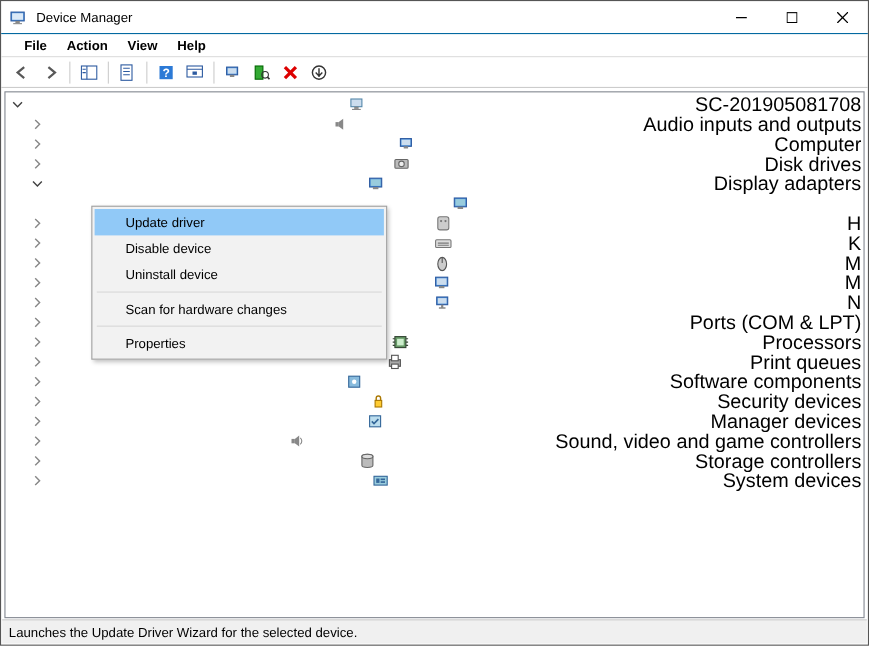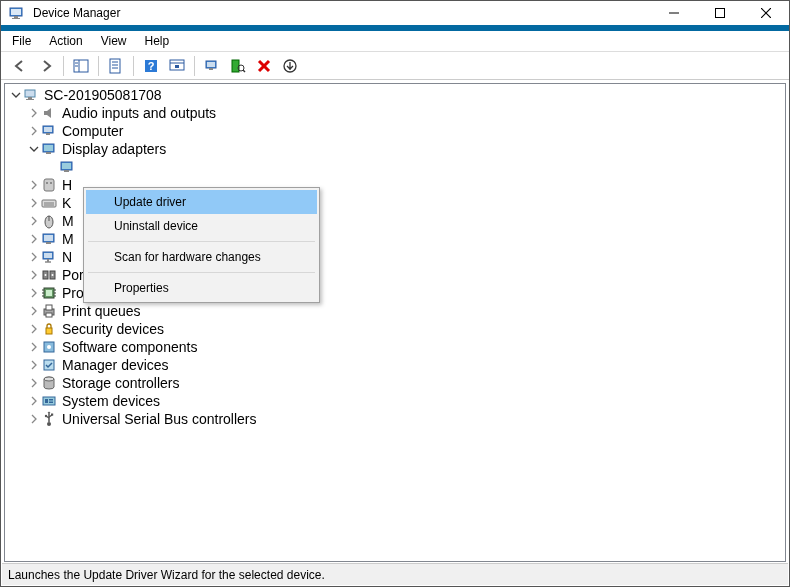--- a/index.html
+++ b/index.html
@@ -1,37 +1,37 @@
 <!DOCTYPE html>
 <html><head>
 <meta charset="utf-8">
 <style>
   * { box-sizing: border-box; margin: 0; padding: 0; }
   body { font-family: "Segoe UI", Tahoma, sans-serif; font-size: 12px; background: #fff; width: 790px; height: 587px; overflow: hidden; border: 1px solid #555; position: relative; }
-  .titlebar { height: 30px; display: flex; align-items: center; padding: 0 0 0 8px; border-bottom: 6px solid #0369a1; }
+  .titlebar { height: 30px; display: flex; align-items: center; padding: 0 0 0 8px; border-bottom: 1px solid #0369a1; }
   .titlebar .app-icon { width: 16px; height: 16px; margin-right: 8px; }
   .titlebar .title { flex: 1; font-size: 12px; }
   .win-controls { display: flex; height: 100%; }
   .win-btn { width: 46px; height: 100%; display: flex; align-items: center; justify-content: center; font-size: 14px; cursor: pointer; }
-  .menubar { height: 21px; display: flex; align-items: center; padding: 0 2px; border-bottom: 1px solid #ddd; }
+  .menubar { height: 21px; display: flex; align-items: center; padding: 0 12px; border-bottom: 1px solid #ddd; font-weight: bold; }
   .menu-item { padding: 2px 9px; font-size: 12px; cursor: pointer; }
   .toolbar { height: 28px; display: flex; align-items: center; padding: 2px 6px; border-bottom: 1px solid #ccc; gap: 0; }
   .tool-btn { width: 24px; height: 24px; display: flex; align-items: center; justify-content: center; border: 1px solid transparent; margin: 0 1px; cursor: pointer; }
   .tool-sep { width: 1px; height: 20px; background: #ccc; margin: 0 4px; }
   .tree-area { position: absolute; left: 3px; right: 3px; top: 82px; bottom: 24px; border: 1px solid #828790; overflow: auto; background: #fff; padding: 2px 0; }
   .tree ul { list-style: none; padding-left: 18px; }
   .tree > ul { padding-left: 4px; }
   .tree li { position: relative; }
-  .row { display: flex; align-items: center; height: 18px; white-space: nowrap; font-size: 14px; }
+  .row { display: flex; align-items: center; height: 18px; white-space: nowrap; font-size: 18px; justify-content: space-between; }
   .exp { width: 14px; height: 14px; display: inline-flex; align-items: center; justify-content: center; cursor: pointer; color: #666; font-size: 10px; }
   .exp.blank { visibility: hidden; }
   .node-icon { width: 16px; height: 16px; display: inline-flex; align-items: center; justify-content: center; margin: 0 3px 0 0; }
   .label { padding: 1px 2px; }
   .statusbar { position: absolute; left: 1px; right: 1px; bottom: 1px; height: 22px; border-top: 1px solid #ccc; display: flex; align-items: center; padding: 0 6px; font-size: 12px; background: #f0f0f0; text-align: right; }
-  .context-menu { position: absolute; left: 82px; top: 186px; width: 237px; background: #f2f2f2; border: 1px solid #a0a0a0; box-shadow: 2px 2px 4px rgba(0,0,0,0.25); padding: 2px; }
+  .context-menu { position: absolute; left: 82px; top: 186px; width: 269px; background: #f2f2f2; border: 1px solid #a0a0a0; box-shadow: 2px 2px 4px rgba(0,0,0,0.25); padding: 2px; }
   .ctx-item { padding: 5px 10px 5px 28px; font-size: 12px; cursor: default; }
   .ctx-item.highlight { background: #91c9f7; }
   .ctx-sep { height: 0; border-top: 1px solid #d7d7d7; margin: 3px 2px; }
   .ctx-item.bold { font-weight: normal; }
   .truncated { color: #000; }
 </style>
 </head>
 <body>
 
 <div class="titlebar">
@@ -193,20 +193,36 @@
                     <rect x="5" y="10" width="4" height="2" fill="#888"></rect>
                   </svg>
                 </span>
                 <span class="label">Computer</span>
               </div>
             </li>
             <li>
               <div class="row">
                 <span class="exp">
                   <svg width="10" height="10">
+                    <path d="M3 1 L7 5 L3 9" fill="none" stroke="#888" stroke-width="1.3"></path>
+                  </svg>
+                </span>
+                <span class="node-icon">
+                  <svg width="16" height="16">
+                    <rect x="2" y="4" width="12" height="8" rx="1" fill="#bbb" stroke="#666"></rect>
+                    <circle cx="8" cy="8" r="2.5" fill="#eee" stroke="#666"></circle>
+                  </svg>
+                </span>
+                <span class="label">Disk drives</span>
+              </div>
+            </li>
+            <li>
+              <div class="row">
+                <span class="exp">
+                  <svg width="10" height="10">
                     <path d="M1 3 L5 7 L9 3" fill="none" stroke="#404040" stroke-width="1.3"></path>
                   </svg>
                 </span>
                 <span class="node-icon">
                   <svg width="16" height="16">
                     <rect x="2" y="3" width="11" height="8" fill="#4a90d9" stroke="#2c5aa0"></rect>
                     <rect x="3" y="4" width="9" height="6" fill="#9cd"></rect>
                     <rect x="5" y="11" width="5" height="2" fill="#888"></rect>
                   </svg>
                 </span>
@@ -372,57 +388,74 @@
             </li>
             <li>
               <div class="row">
                 <span class="exp">
                   <svg width="10" height="10">
                     <path d="M3 1 L7 5 L3 9" fill="none" stroke="#888" stroke-width="1.3"></path>
                   </svg>
                 </span>
                 <span class="node-icon">
                   <svg width="16" height="16">
+                    <rect x="3" y="3" width="10" height="10" fill="#8bd" stroke="#369"></rect>
+                    <circle cx="8" cy="8" r="2" fill="#fff"></circle>
+                  </svg>
+                </span>
+                <span class="label">Software components</span>
+              </div>
+            </li>
+            <li>
+              <div class="row">
+                <span class="exp">
+                  <svg width="10" height="10">
+                    <path d="M3 1 L7 5 L3 9" fill="none" stroke="#888" stroke-width="1.3"></path>
+                  </svg>
+                </span>
+                <span class="node-icon">
+                  <svg width="16" height="16">
                     <rect x="5" y="7" width="6" height="6" fill="#fc3" stroke="#a70"></rect>
                     <path d="M6 7 v-2 a2 2 0 0 1 4 0 v2" fill="none" stroke="#a70" stroke-width="1.3"></path>
                   </svg>
                 </span>
                 <span class="label">Security devices</span>
               </div>
             </li>
             <li>
               <div class="row">
                 <span class="exp">
                   <svg width="10" height="10">
                     <path d="M3 1 L7 5 L3 9" fill="none" stroke="#888" stroke-width="1.3"></path>
                   </svg>
                 </span>
                 <span class="node-icon">
                   <svg width="16" height="16">
-                    <rect x="3" y="3" width="10" height="10" fill="#8bd" stroke="#369"></rect>
-                    <circle cx="8" cy="8" r="2" fill="#fff"></circle>
-                  </svg>
-                </span>
-                <span class="label">Software components</span>
-              </div>
-            </li>
-            <li>
-              <div class="row">
-                <span class="exp">
-                  <svg width="10" height="10">
-                    <path d="M3 1 L7 5 L3 9" fill="none" stroke="#888" stroke-width="1.3"></path>
-                  </svg>
-                </span>
-                <span class="node-icon">
-                  <svg width="16" height="16">
                     <rect x="3" y="3" width="10" height="10" fill="#bde" stroke="#369"></rect>
                     <path d="M5 8 l2 2 l4 -4" fill="none" stroke="#369" stroke-width="1.5"></path>
                   </svg>
                 </span>
                 <span class="label">Manager devices</span>
+              </div>
+            </li>
+            <li>
+              <div class="row">
+                <span class="exp">
+                  <svg width="10" height="10">
+                    <path d="M3 1 L7 5 L3 9" fill="none" stroke="#888" stroke-width="1.3"></path>
+                  </svg>
+                </span>
+                <span class="node-icon">
+                  <svg width="16" height="16">
+                    <rect x="3" y="6" width="3" height="4" fill="#888"></rect>
+                    <path d="M6 6 L10 3 L10 13 L6 10 Z" fill="#888"></path>
+                    <path d="M11 5 a4 4 0 0 1 0 6" fill="none" stroke="#888"></path>
+                  </svg>
+                </span>
+                <span class="label">Sound, video and game controllers</span>
               </div>
             </li>
             <li>
               <div class="row">
                 <span class="exp">
                   <svg width="10" height="10">
                     <path d="M3 1 L7 5 L3 9" fill="none" stroke="#888" stroke-width="1.3"></path>
                   </svg>
                 </span>
                 <span class="node-icon">
@@ -443,51 +476,32 @@
                 </span>
                 <span class="node-icon">
                   <svg width="16" height="16">
                     <rect x="2" y="4" width="12" height="8" fill="#9cd" stroke="#369"></rect>
                     <rect x="4" y="6" width="3" height="4" fill="#369"></rect>
                     <rect x="8" y="6" width="4" height="1.5" fill="#369"></rect>
                     <rect x="8" y="8.5" width="4" height="1.5" fill="#369"></rect>
                   </svg>
                 </span>
                 <span class="label">System devices</span>
-              </div>
-            </li>
-            <li>
-              <div class="row">
-                <span class="exp">
-                  <svg width="10" height="10">
-                    <path d="M3 1 L7 5 L3 9" fill="none" stroke="#888" stroke-width="1.3"></path>
-                  </svg>
-                </span>
-                <span class="node-icon">
-                  <svg width="16" height="16">
-                    <circle cx="8" cy="13" r="2" fill="#555"></circle>
-                    <line x1="8" y1="11" x2="8" y2="2" stroke="#555" stroke-width="1.5"></line>
-                    <path d="M8 7 L5 5 M8 6 L11 4" stroke="#555" stroke-width="1.5" fill="none"></path>
-                    <circle cx="5" cy="5" r="1.2" fill="#555"></circle>
-                    <rect x="10" y="2.5" width="2.2" height="2.2" fill="#555"></rect>
-                    <path d="M6.5 2 L8 0.5 L9.5 2 Z" fill="#555"></path>
-                  </svg>
-                </span>
-                <span class="label">Universal Serial Bus controllers</span>
               </div>
             </li>
           </ul>
       </li>
     </ul>
   </div>
 </div>
 
 <div class="context-menu">
   <div id="ctx-list">
       <div class="ctx-item highlight">Update driver</div>
+      <div class="ctx-item">Disable device</div>
       <div class="ctx-item">Uninstall device</div>
       <div class="ctx-sep"></div>
       <div class="ctx-item">Scan for hardware changes</div>
       <div class="ctx-sep"></div>
       <div class="ctx-item bold">Properties</div>
     </div>
 </div>
 
 <div class="statusbar">
   <span>Launches the Update Driver Wizard for the selected device.</span>

